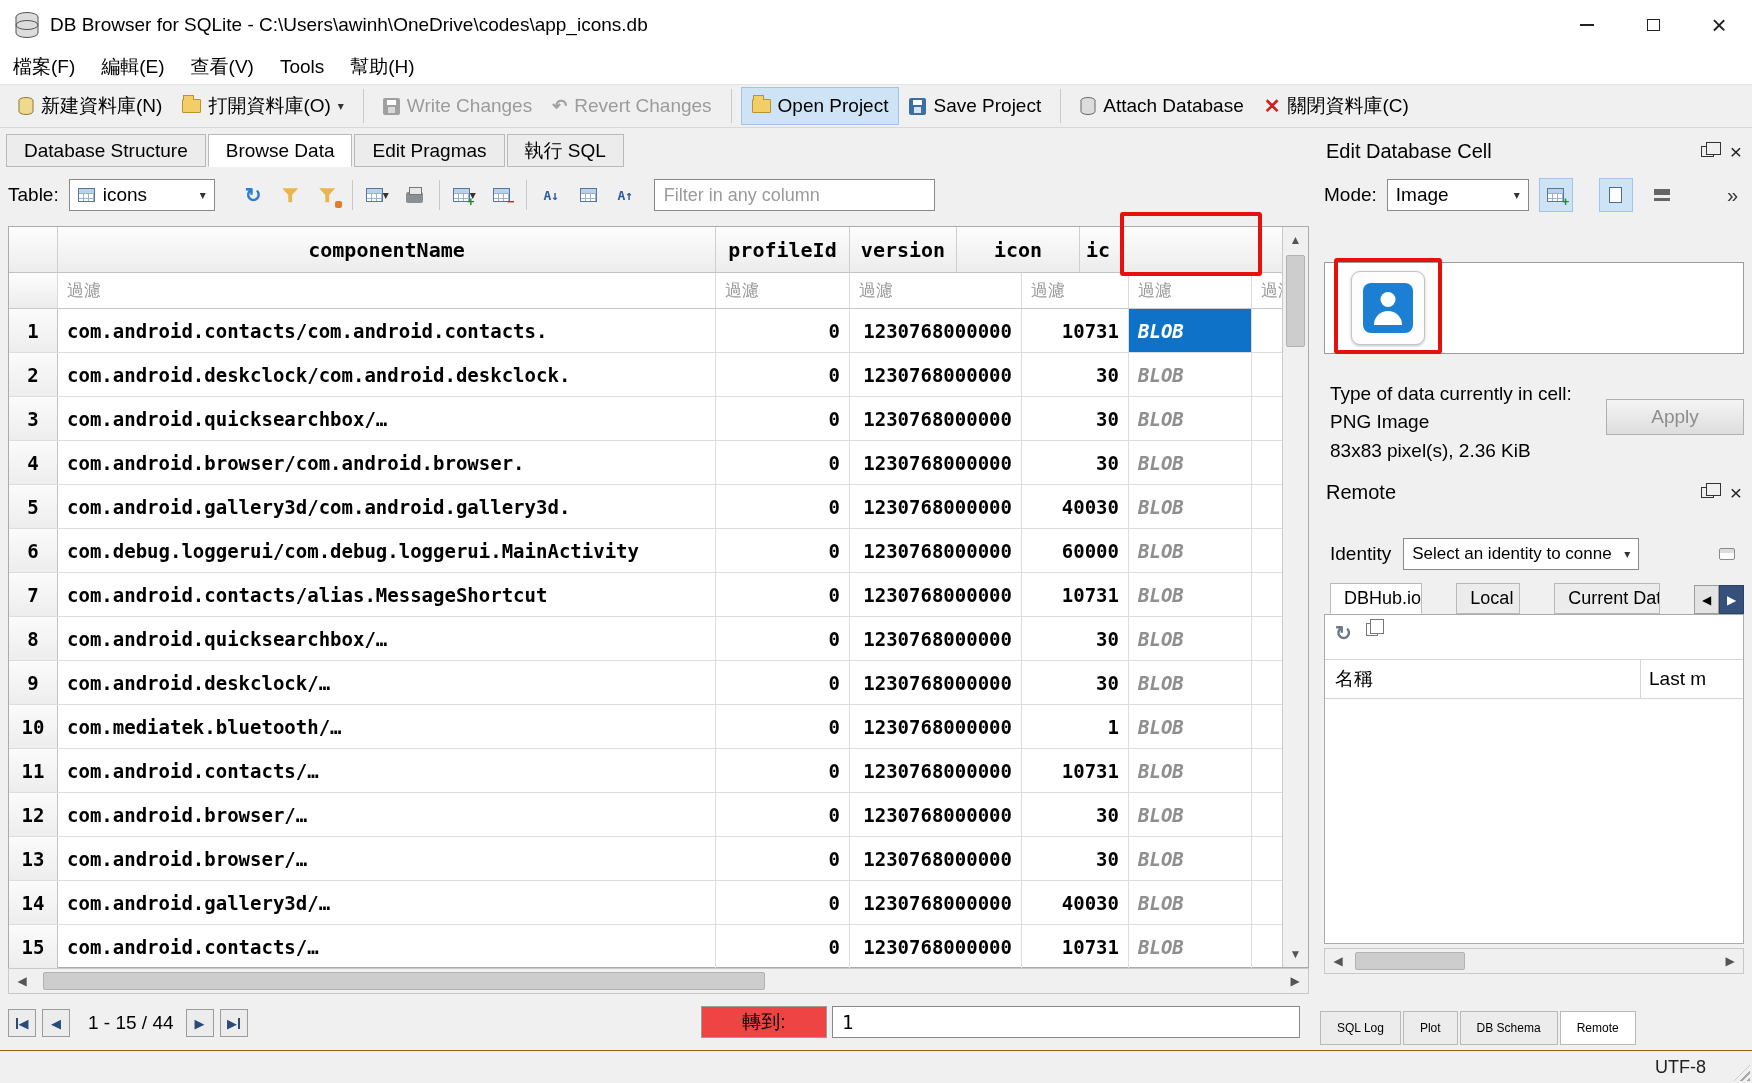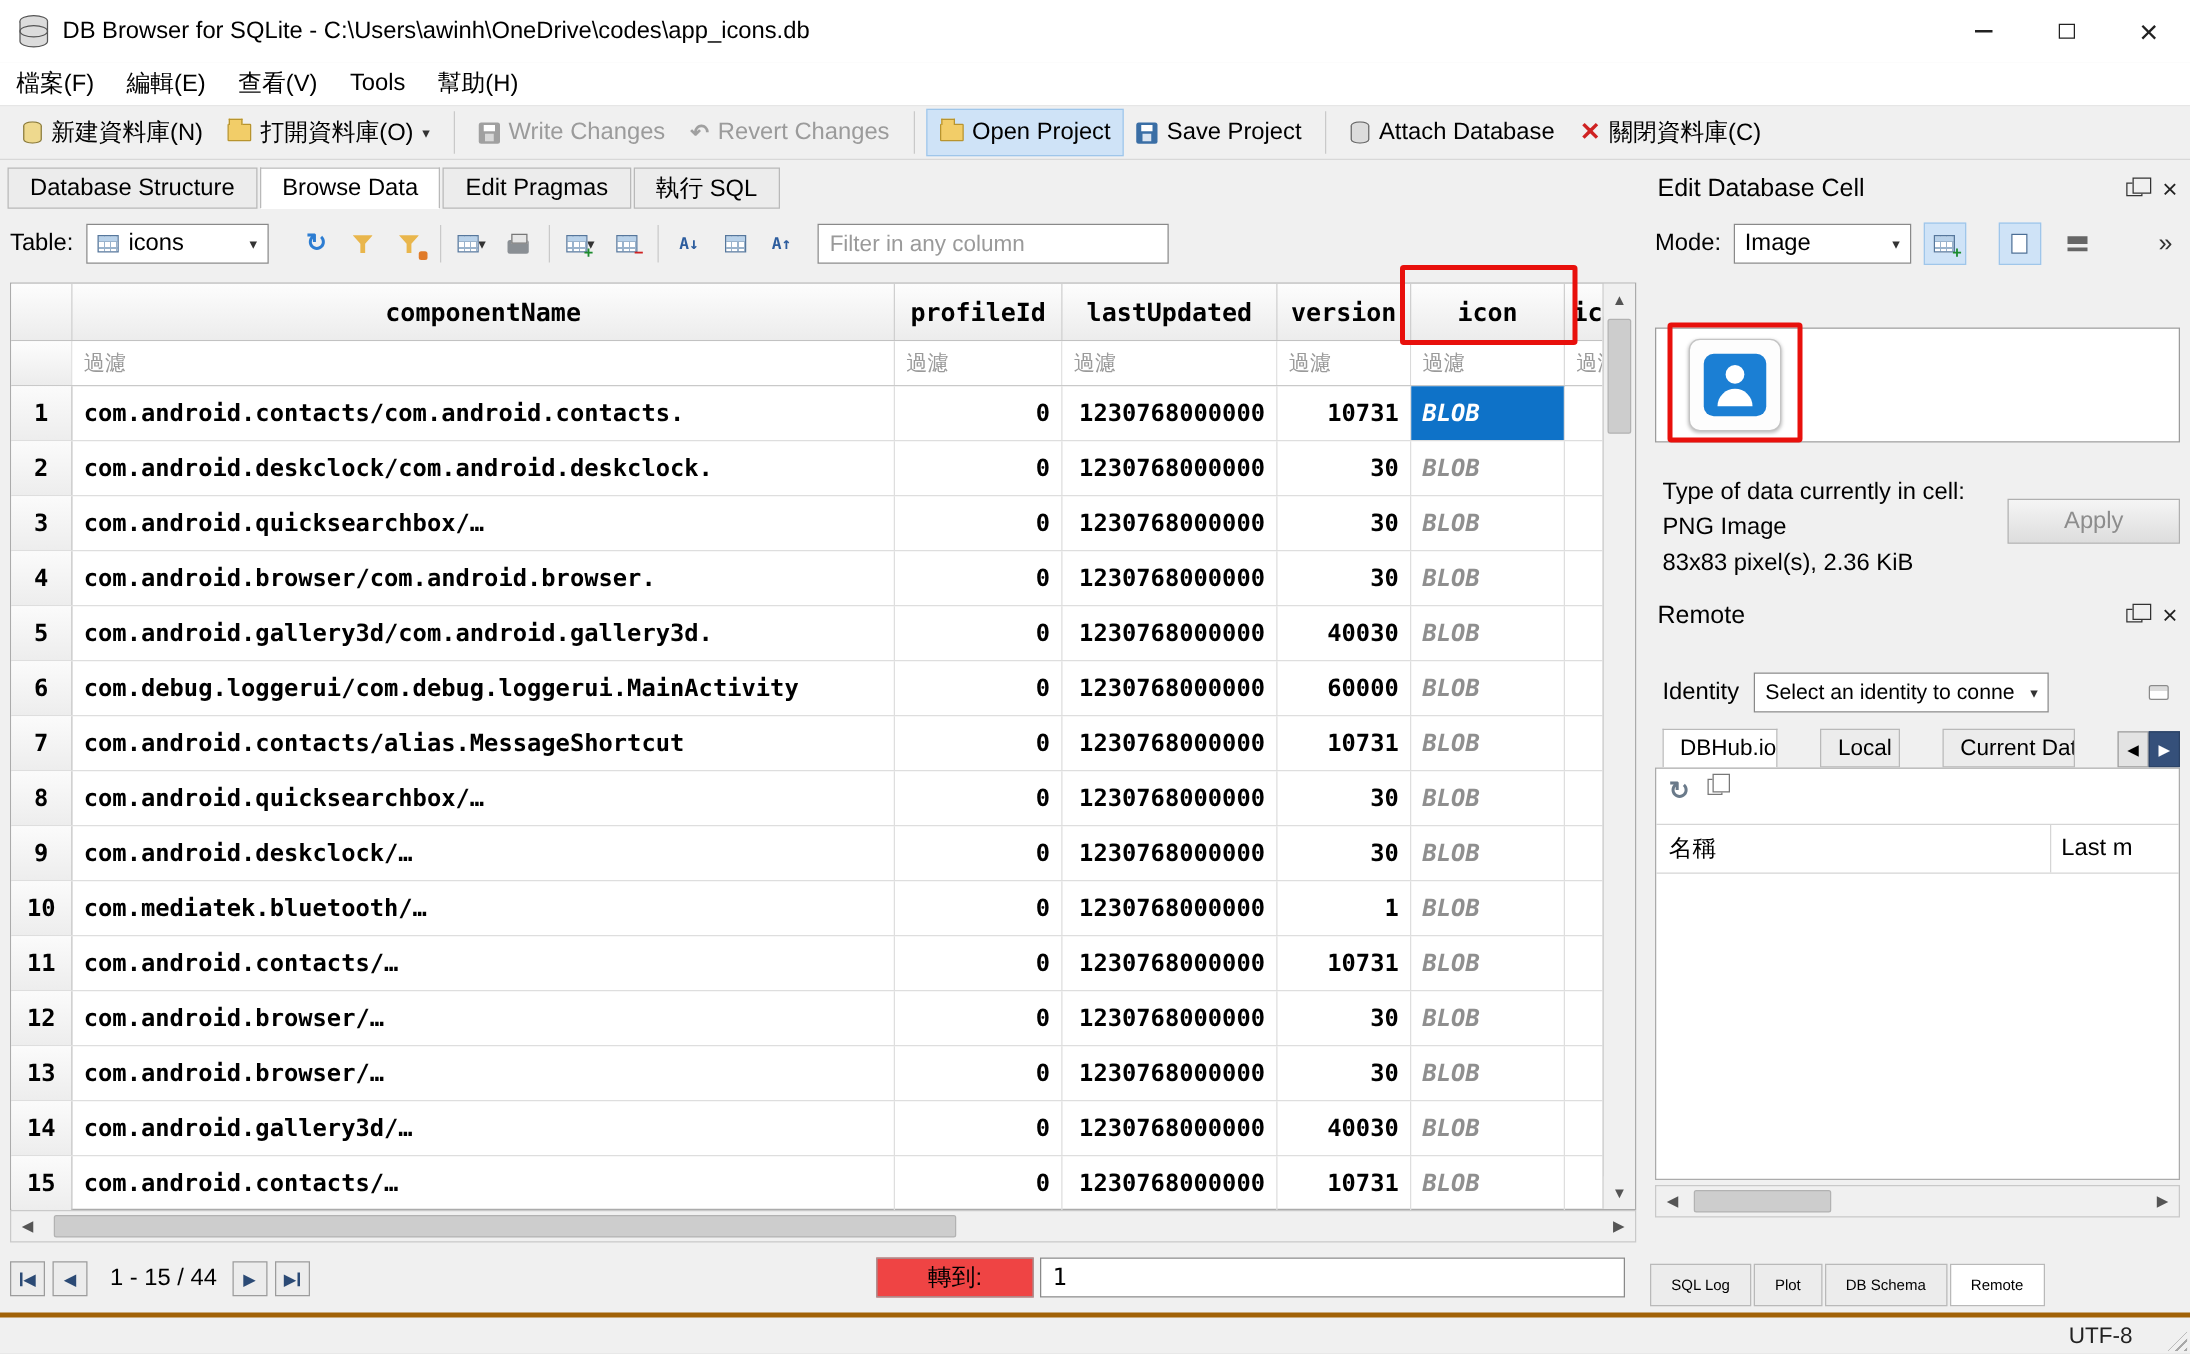--- a/index.html
+++ b/index.html
@@ -129,21 +129,21 @@
   .remote-tools { display:flex; gap:14px; padding:8px 10px; }
   .tree-head { display:flex; height:40px; border-top:1px solid #d5d5d5; border-bottom:1px solid #d5d5d5; align-items:center; margin-top:8px; }
   .th-name { width:316px; padding-left:10px; border-right:1px solid #d5d5d5; height:100%; display:flex; align-items:center; }
   .th-last { flex:1; padding-left:8px; white-space:nowrap; overflow:hidden; }
   .remote-hscroll { position:absolute; left:1324px; top:948px; width:420px; height:26px; background:#f0f0f0; border:1px solid #c9c9c9; }
   .rhthumb { position:absolute; top:3px; left:30px; width:110px; height:18px; background:#cdcdcd; border:1px solid #b2b2b2; border-radius:2px; }
   .dock-tabs { position:absolute; left:1320px; top:1011px; height:34px; display:flex; }
   .dock-tab { padding:0 16px; display:flex; align-items:center; background:#ececec; border:1px solid #b9b9b9; margin-right:2px; font-size:12px; }
   .dock-tab.active { background:#fff; }
   
-  .statusbar { position:absolute; left:0; top:1050px; width:100%; height:33px; background:#f0f0f0; border-top:4px solid #a16207; display:flex; align-items:center; }
+  .statusbar { position:absolute; left:0; top:1050px; width:100%; height:33px; background:#f0f0f0; border-top:1px solid #a16207; display:flex; align-items:center; }
   .enc { margin-left:auto; margin-right:46px; font-size:18px; color:#222; }
   .resize-grip { position:absolute; right:2px; bottom:2px; width:16px; height:16px;
      background:repeating-linear-gradient(135deg,#a8a8a8 0 2px,transparent 2px 5px);
      clip-path:polygon(100% 0,100% 100%,0 100%); }
   
   .annotation { position:absolute; border:4px solid #e8100c; border-radius:3px; pointer-events:none; z-index:50; background:transparent; }
   .anno-icon-col { left:1120px; top:212px; width:142px; height:64px; }
   .anno-cell-img { left:1334px; top:258px; width:108px; height:96px; }
 </style>
 </head>
@@ -283,21 +283,20 @@
       </div>
     <input class="filter-input" type="text" placeholder="Filter in any column" style="">
   </div>
 
   <div class="grid">
     <div class="grid-main">
       <div class="ghead">
         <div class="gh w-rn"></div>
         <div class="gh w-cn">componentName</div>
         <div class="gh w-pi">profileId</div>
-        <div class="gh w-lu">lastUpdated</div>
         <div class="gh w-ve">version</div>
         <div class="gh w-ic">icon</div>
         <div class="gh w-ex" style="justify-content:flex-start;padding-left:6px;">ic</div>
       </div>
       <div class="gfilter">
         <div class="gf corner w-rn"></div>
         <div class="gf w-cn">過濾</div>
         <div class="gf w-pi">過濾</div>
         <div class="gf w-lu">過濾</div>
         <div class="gf w-ve">過濾</div>

